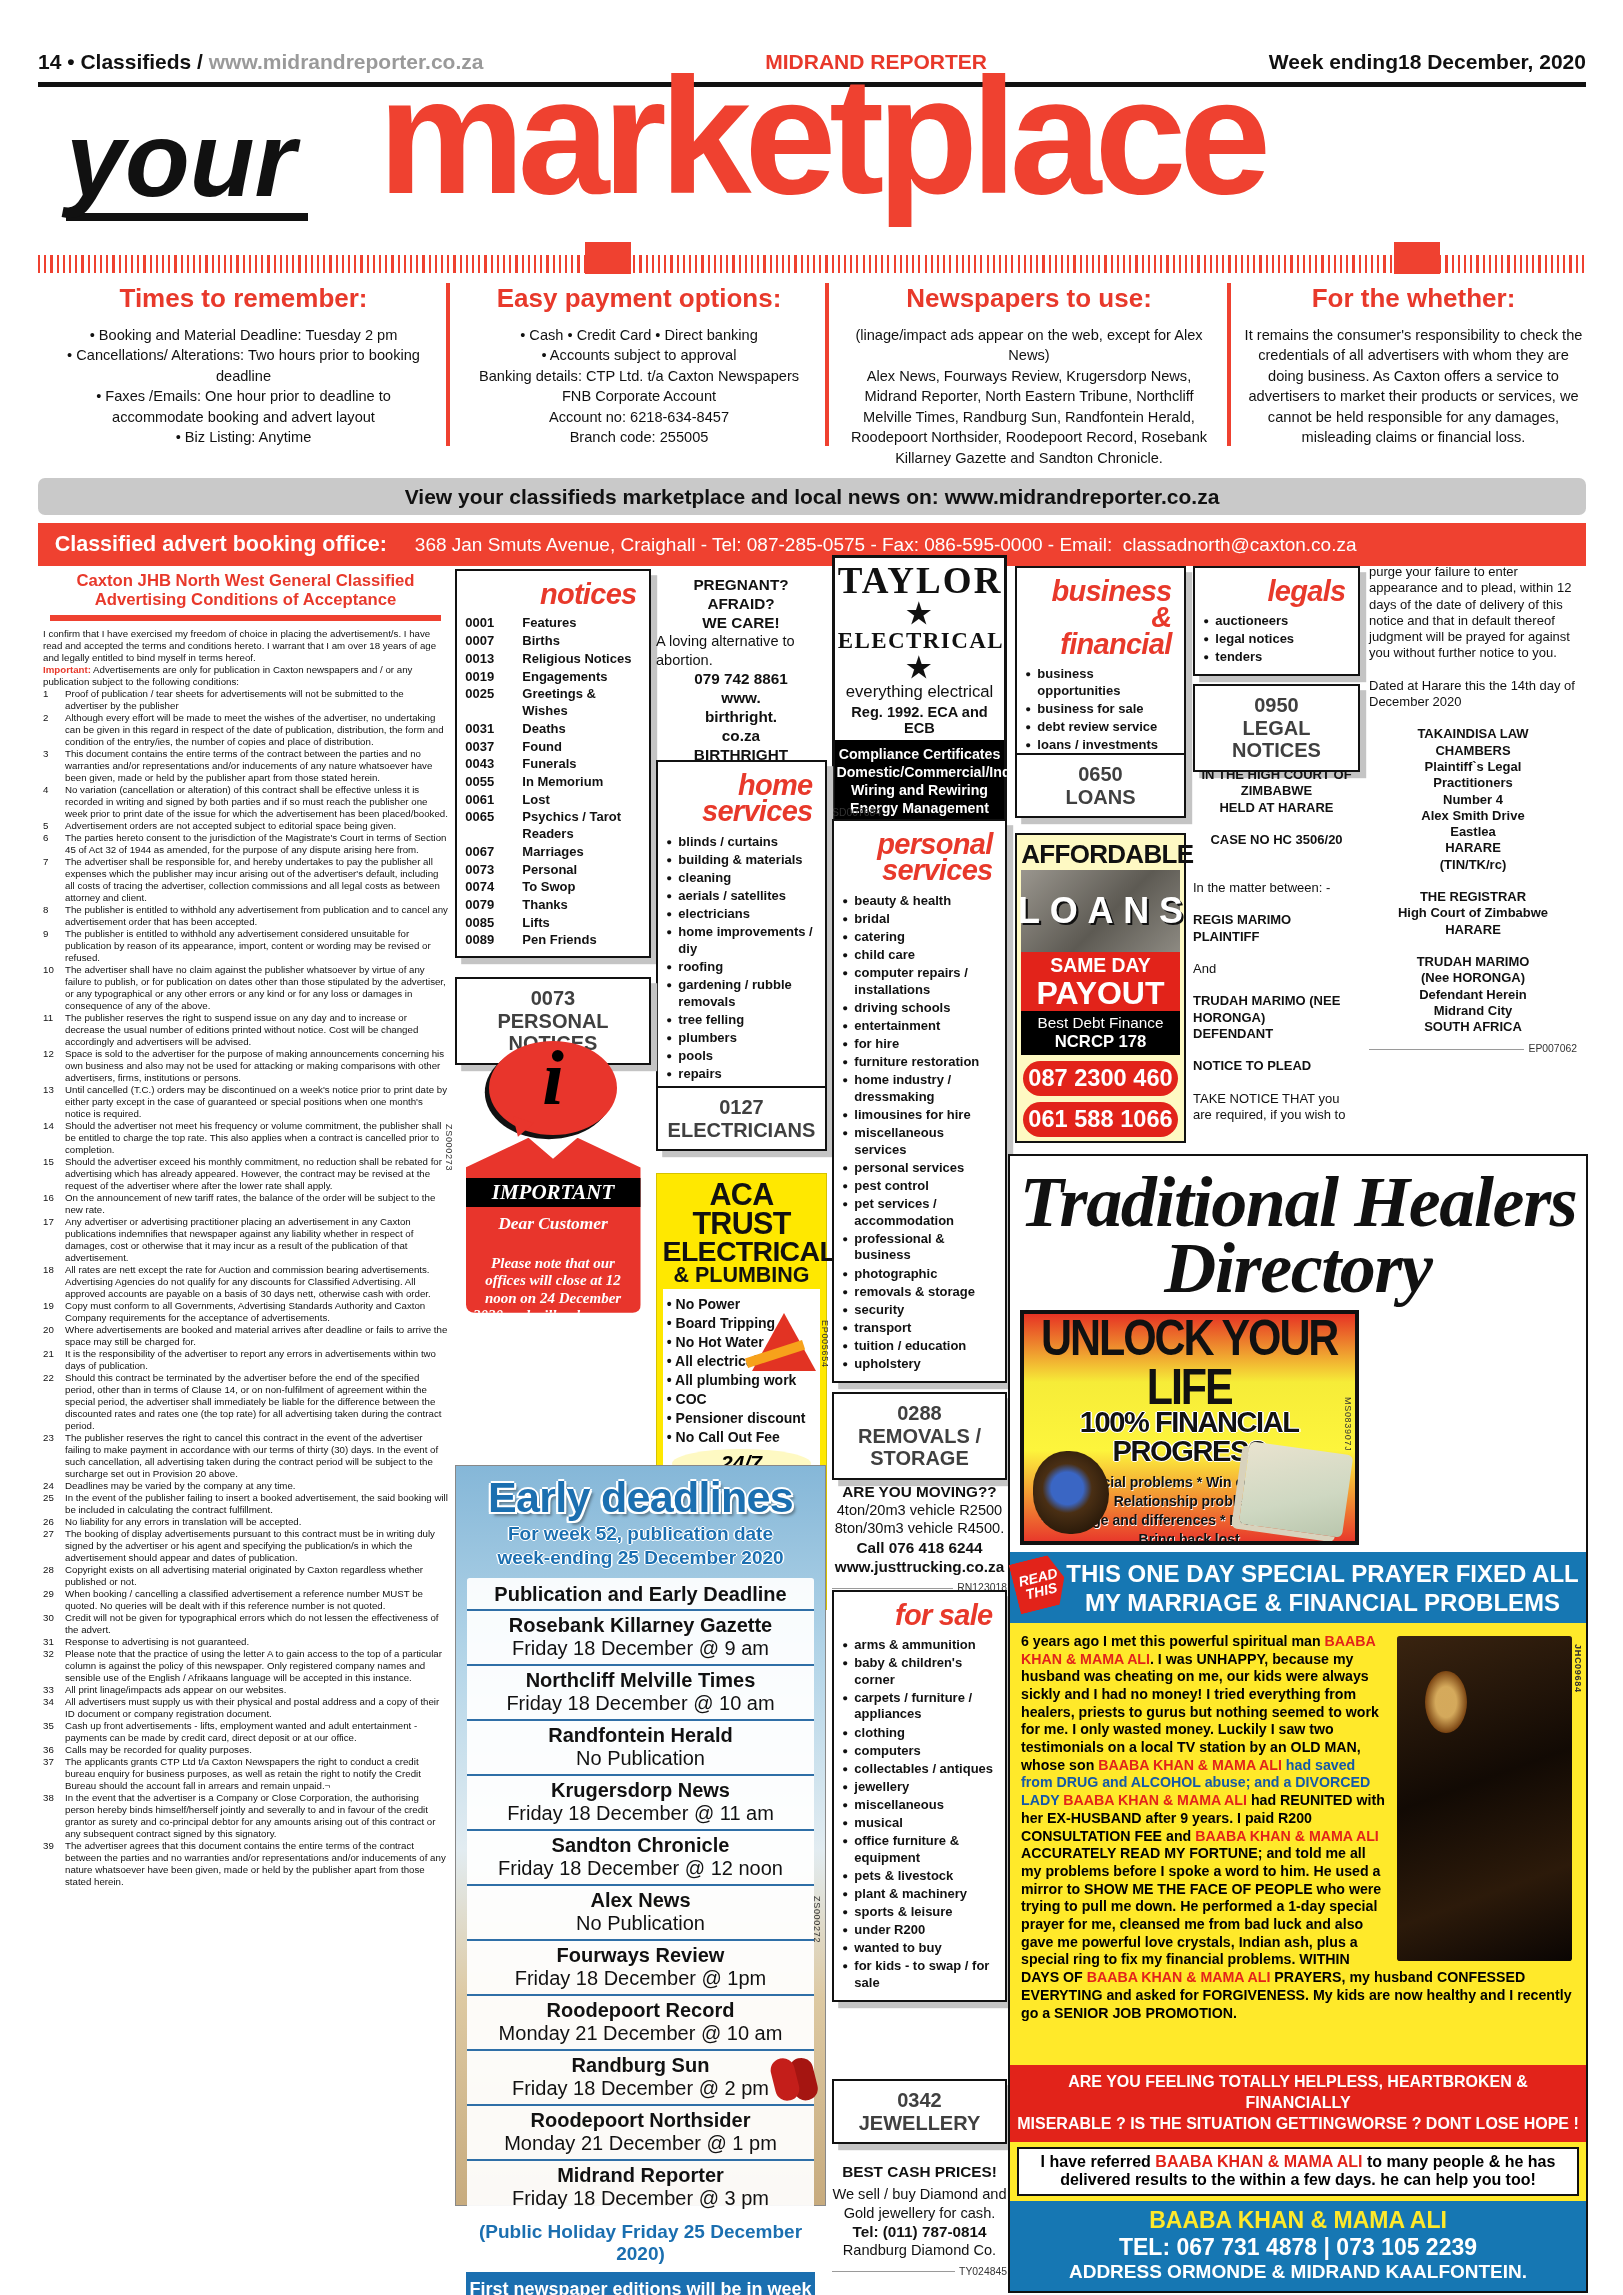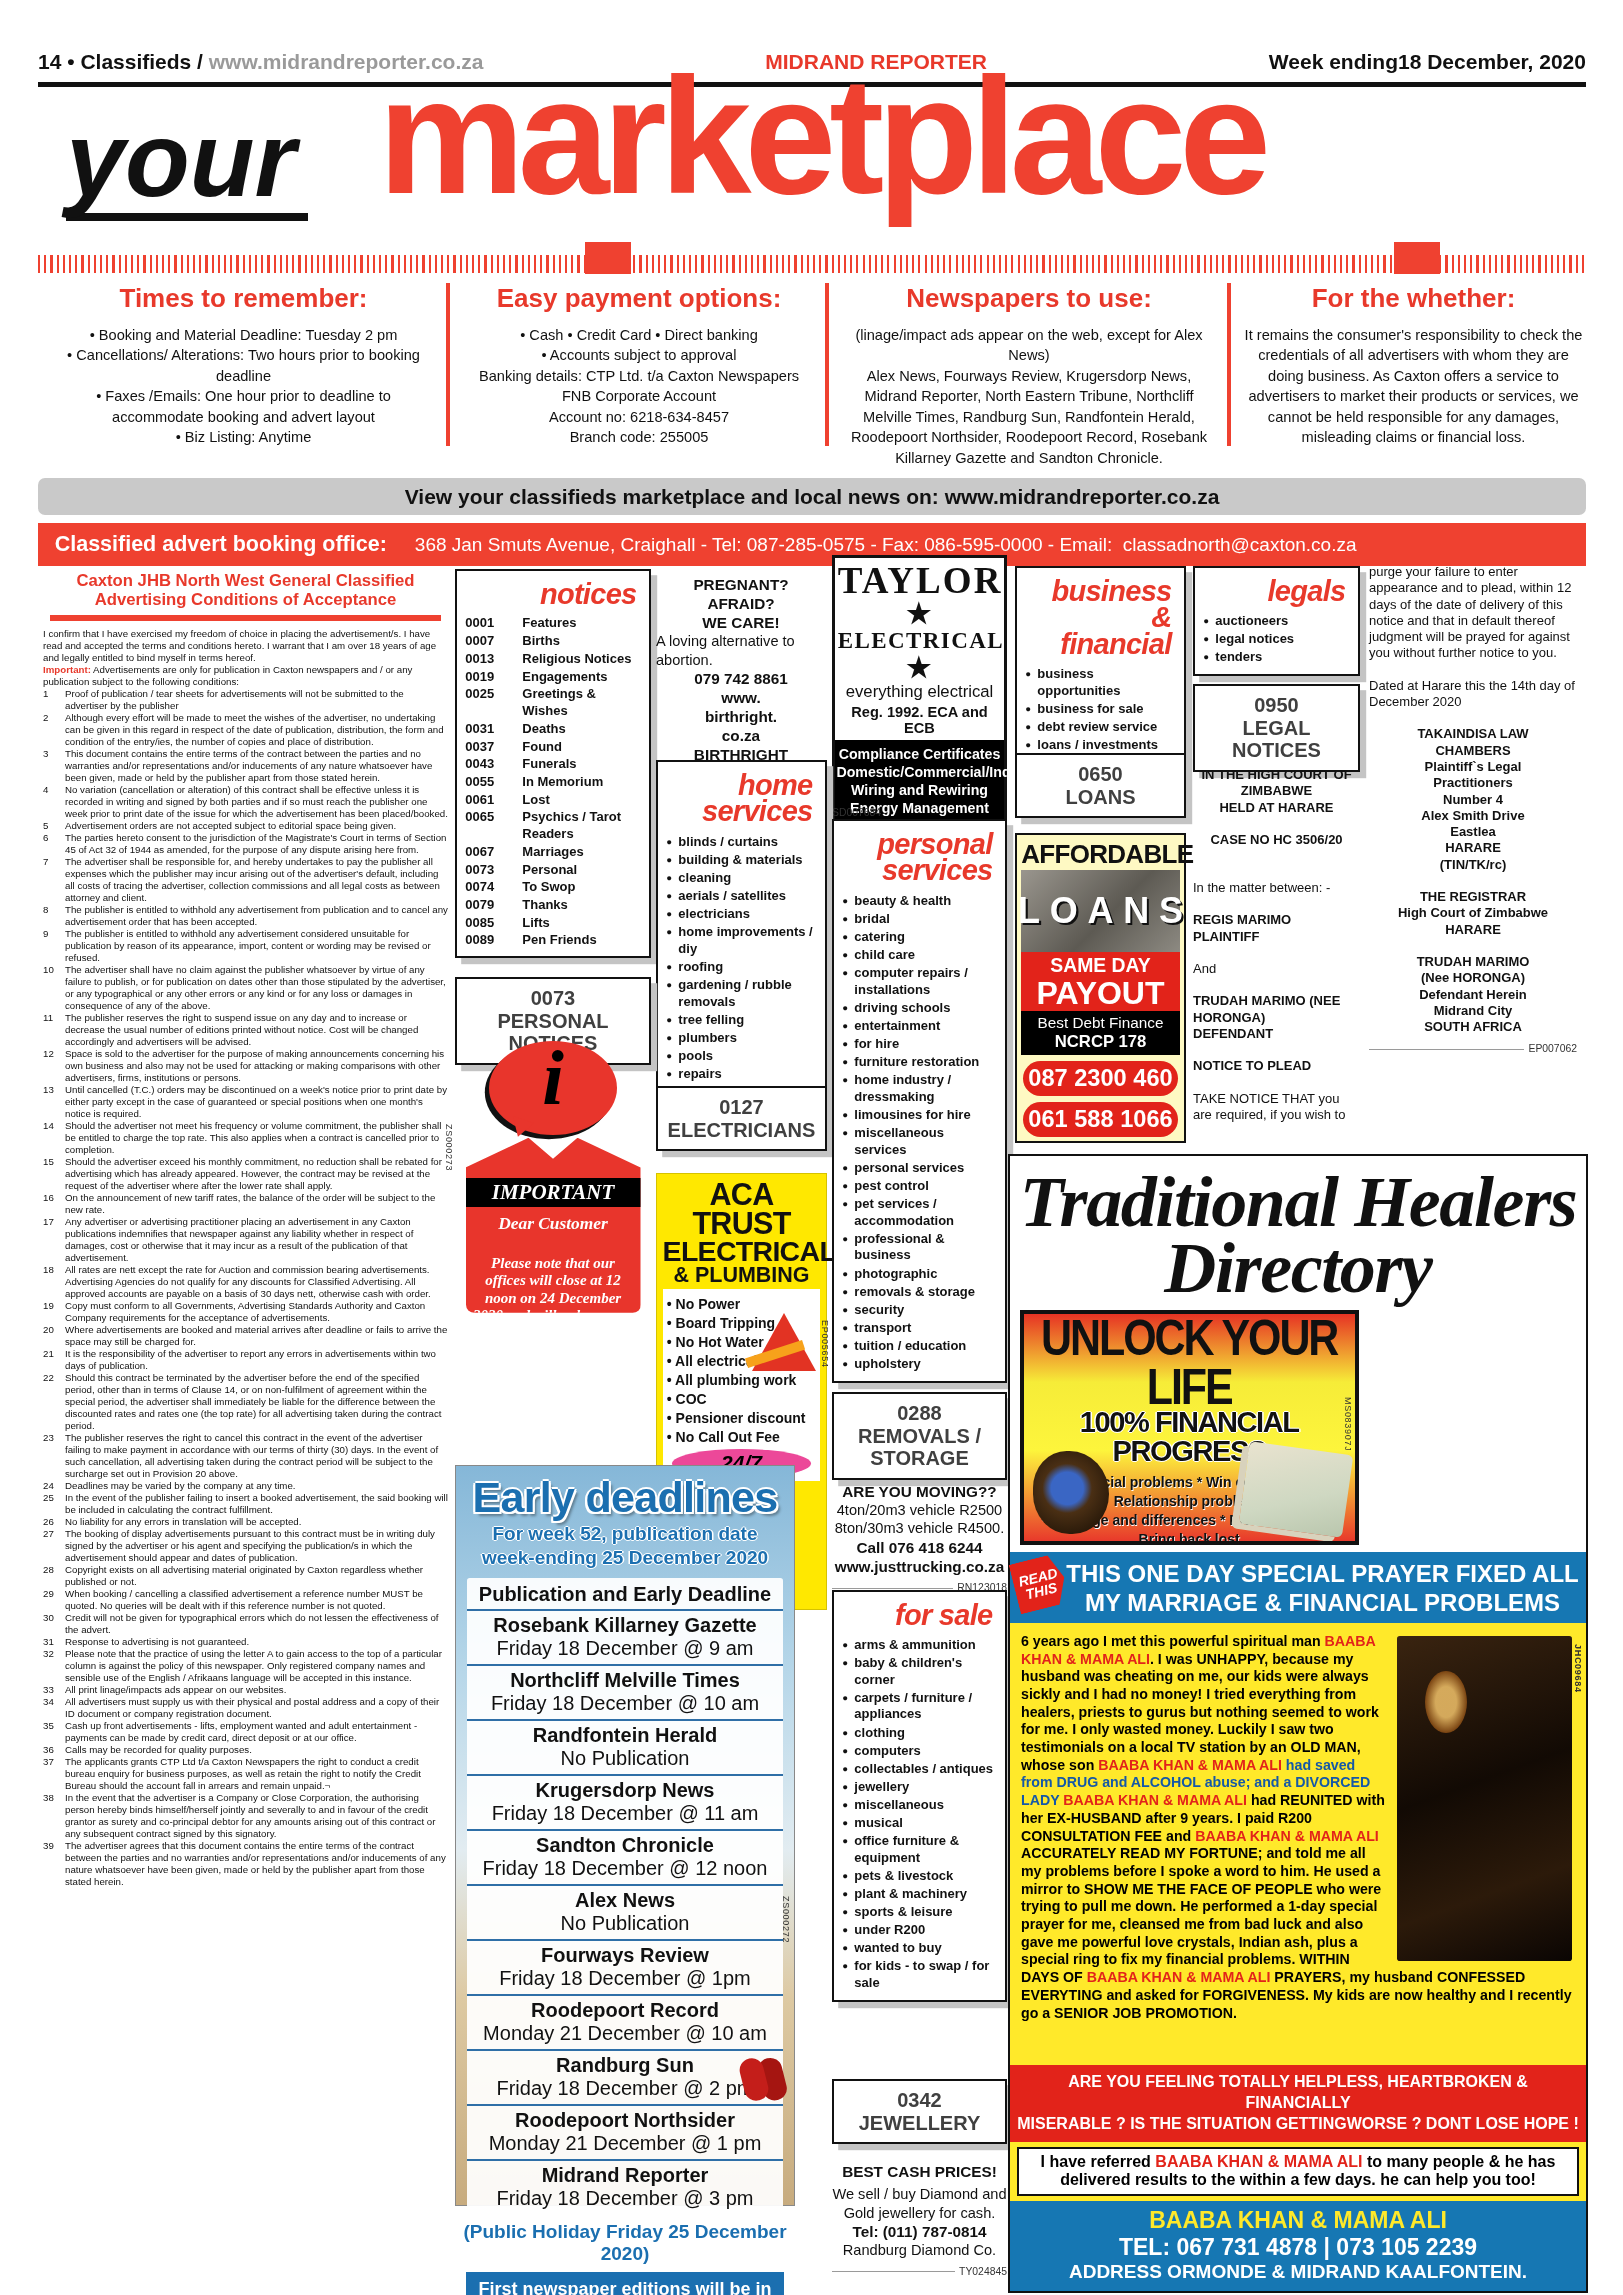--- a/index.html
+++ b/index.html
@@ -69,24 +69,24 @@
   
   .aca{position:absolute;left:656px;top:1173px;width:171px;background:#ffe800;border:1.4px solid #d6c200;padding:5.6px 5.6px 7px;box-sizing:border-box;}
   .aca-t{font-weight:bold;text-align:center;line-height:.95;}
   .aca-t .l1{font-size:30.5px;letter-spacing:-0.7px;}
   .aca-t .l2{font-size:28.5px;letter-spacing:-0.7px;}
   .aca-t .l3{font-size:21.5px;}
   .aca-inner{background:#fff;margin-top:4.2px;padding:5.6px 4.2px 2.8px;position:relative;}
   .aca-b{font-weight:bold;font-size:14px;line-height:19px;}
   .aca-logo{position:absolute;right:4.2px;top:23.6px;width:0;height:0;border-left:32px solid transparent;border-right:32px solid transparent;border-bottom:58px solid #e23323;}
   .aca-bolt{position:absolute;right:15.3px;top:60px;width:60px;height:9.7px;background:#f7a21b;transform:rotate(-18deg);}
-  .aca-badge{width:139px;margin:2px auto 0;background:#ec4899;border-radius:50%;height:29px;display:flex;align-items:center;justify-content:center;color:#000;font-weight:bold;font-size:21px;font-style:italic;}
+  .aca-badge{width:139px;margin:2px auto 0;background:#fef9c3;border-radius:50%;height:29px;display:flex;align-items:center;justify-content:center;color:#000;font-weight:bold;font-size:21px;font-style:italic;}
   .aca-ph{font-weight:bold;font-size:28px;letter-spacing:-0.7px;line-height:1.05;text-align:center;margin-top:4.2px;}
   
-  .early{position:absolute;left:455px;top:1465px;width:340px;height:741px;background:linear-gradient(180deg,#85b7d8 0%,#b7d7e9 28%,#e2ecf1 52%,#ddc9a2 72%,#c7ab7e 100%);border:1.4px solid #888;box-sizing:border-box;}
+  .early{position:absolute;left:455px;top:1465px;width:371px;height:741px;background:linear-gradient(180deg,#85b7d8 0%,#b7d7e9 28%,#e2ecf1 52%,#ddc9a2 72%,#c7ab7e 100%);border:1.4px solid #888;box-sizing:border-box;}
   .early-t{color:#1b6fb0;font-weight:bold;font-size:43px;text-align:center;margin-top:7px;letter-spacing:-0.7px;text-shadow:2.1px 0 0 #fff,-2.1px 0 0 #fff,0 2.1px 0 #fff,0 -2.1px 0 #fff,2.1px 2.1px 0 #fff,-2.1px 2.1px 0 #fff,3.5px 3.5px 2.8px rgba(0,0,0,.35);}
   .early-s{color:#1b6fb0;font-weight:bold;font-size:19px;text-align:center;line-height:1.25;text-shadow:1.4px 0 0 #fff,-1.4px 0 0 #fff,0 1.4px 0 #fff,0 -1.4px 0 #fff;}
   .early-tbl{margin:8.3px 11px 0;background:rgba(255,255,255,.93);border-radius:2.8px;padding:2.8px 0 1.4px;}
   .early-h{font-weight:bold;font-size:20px;text-align:center;padding:2.8px 0;}
   .early-row{border-top:2.1px solid #2f6fa7;text-align:center;padding:2.8px 0 4.2px;}
   .early-n{font-weight:bold;font-size:20px;}
   .early-d{font-size:20px;}
   .early-hol{color:#1b6fb0;font-weight:bold;font-size:19px;text-align:center;margin-top:5.6px;text-shadow:1.4px 0 0 #fff,-1.4px 0 0 #fff,0 1.4px 0 #fff,0 -1.4px 0 #fff;}
   .early-f{margin:7px 9.7px 0;background:#1b6fb0;color:#fff;font-weight:bold;font-size:18px;text-align:center;line-height:1.3;padding:5.6px 2.8px;}
   .flip{position:absolute;right:28px;bottom:104px;width:23.6px;height:43px;background:#c41e1a;border-radius:11.8px;transform:rotate(-14deg);box-shadow:18px 4.2px 0 #a51511;}

